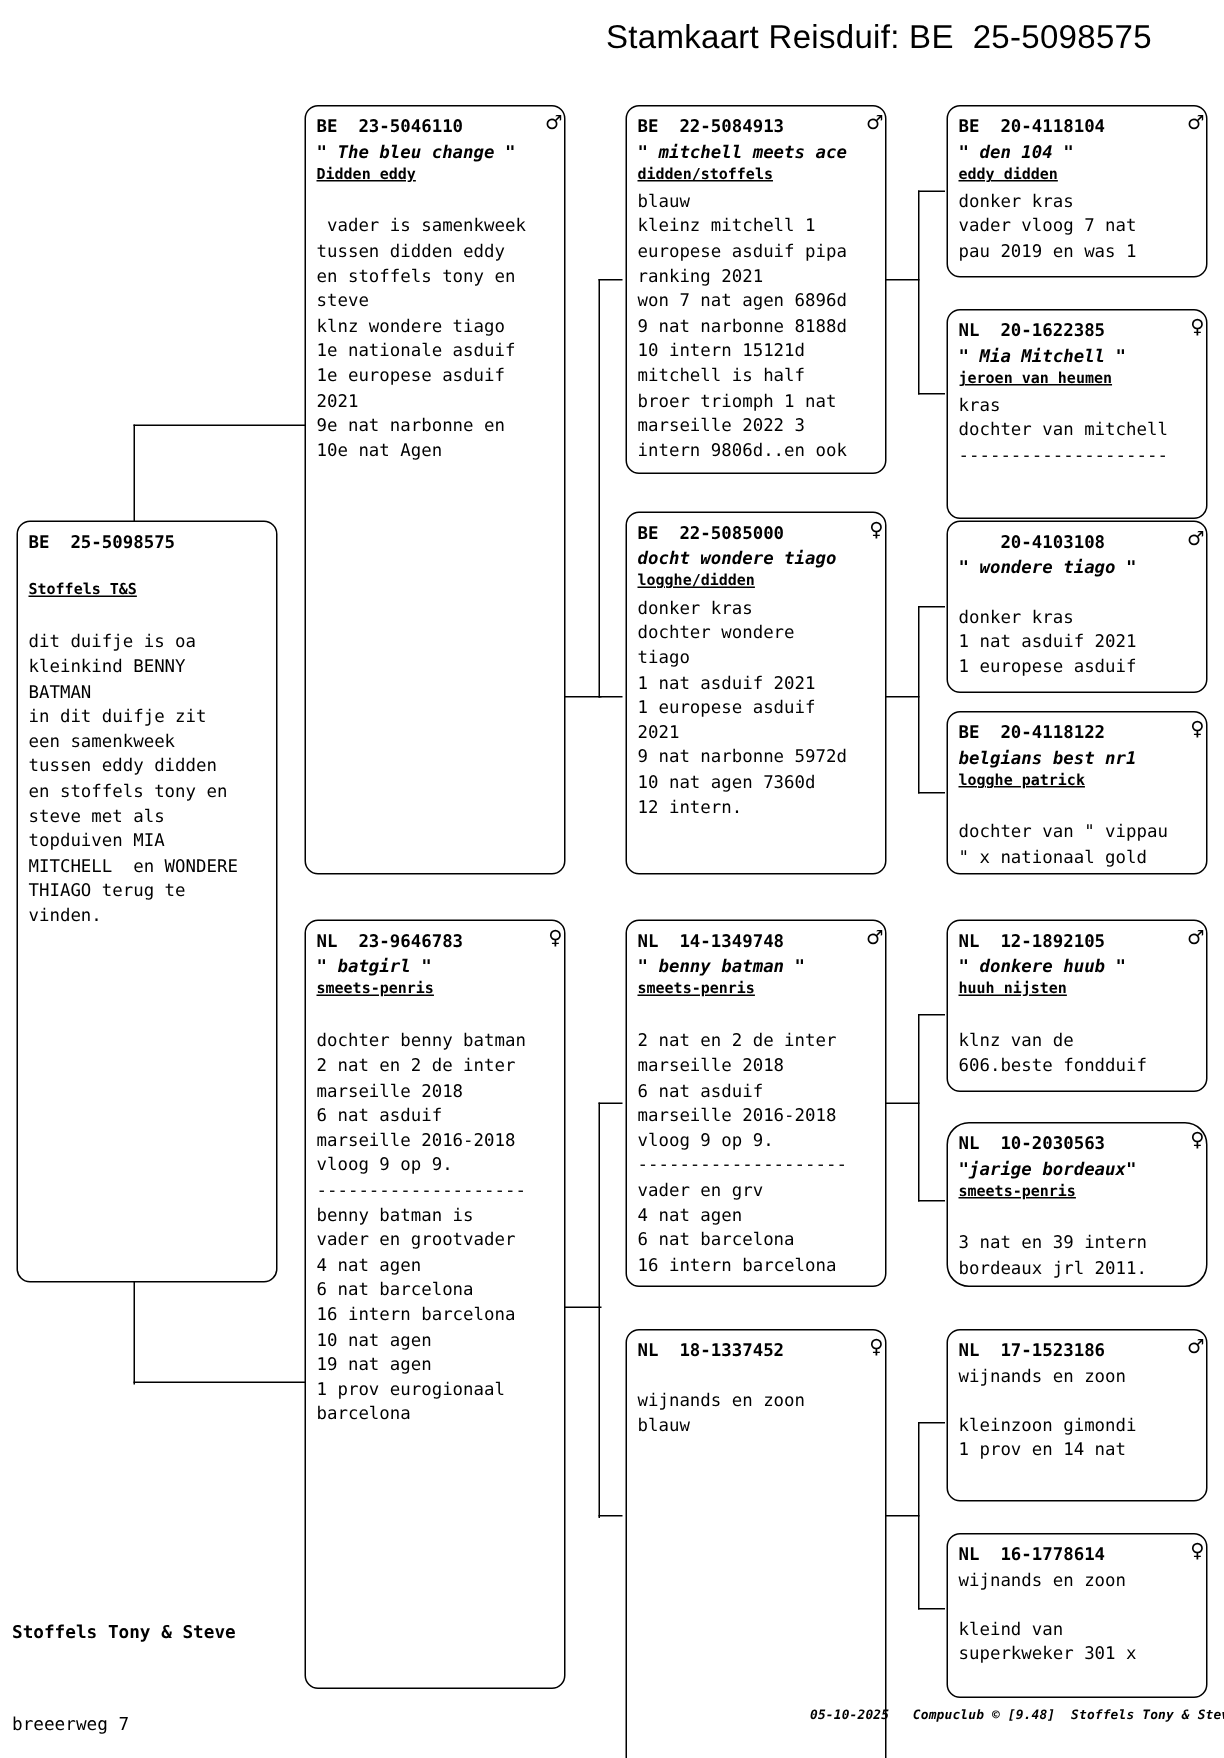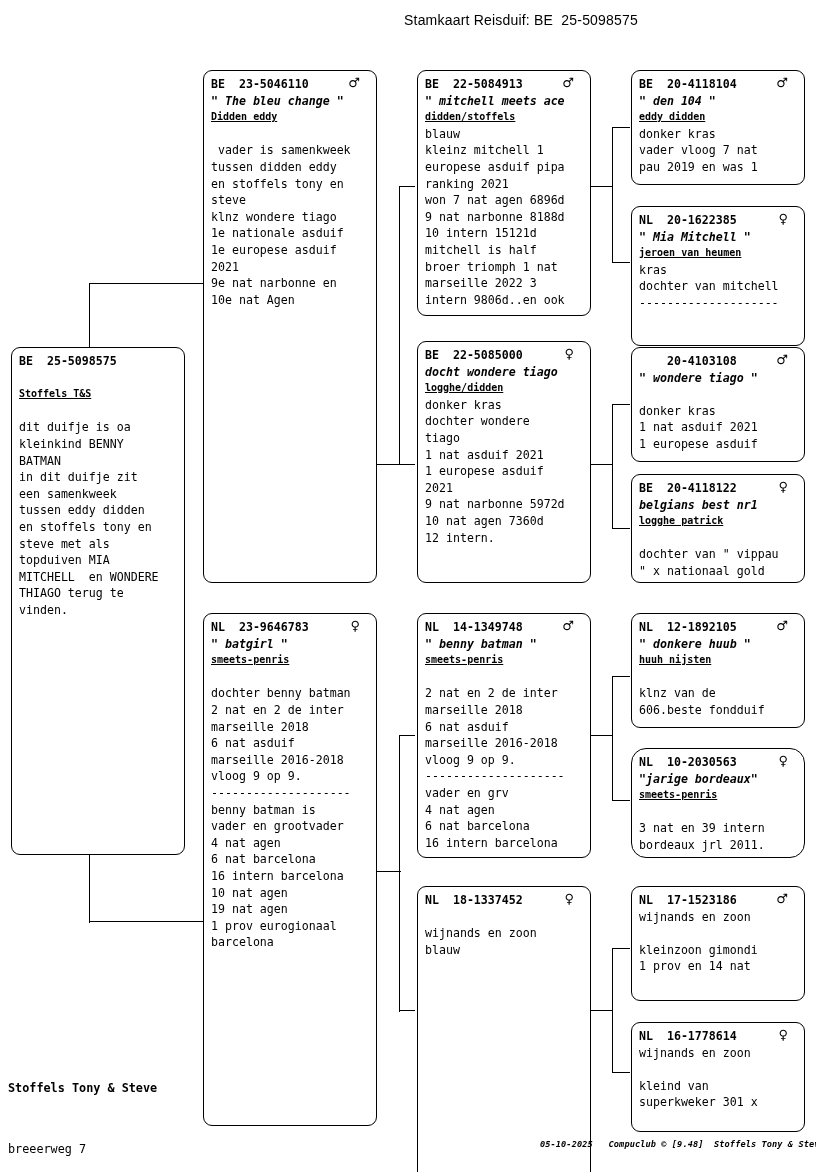--- a/index.html
+++ b/index.html
@@ -6,29 +6,29 @@
   body{
     width:816px;height:1172px;position:relative;overflow:hidden;
     font-family:"DejaVu Sans Mono","Liberation Mono",monospace;
     color:#000000;
   }
   .page{position:absolute;left:0;top:0;width:816px;height:1172px;}
 
   .title{
     position:absolute;left:404px;top:12px;width:400px;
     font-family:"Liberation Sans","DejaVu Sans",sans-serif;
-    font-size:14px;font-weight:400;color:#000;text-align:left;
+    font-size:22px;font-weight:400;color:#000;text-align:left;
     letter-spacing:0.2px;white-space:pre;
   }
 
   
   .box{
     position:absolute;box-sizing:border-box;
     border:1.4px solid #000;border-radius:9px;background:#fff;
-    padding:5px 16px 4px 7px;overflow:hidden;
+    padding:5px 1px 4px 7px;overflow:hidden;
   }
   .box .hdr{
     display:flex;align-items:flex-start;justify-content:space-between;
     font-size:11.6px;line-height:16.6px;font-weight:bold;white-space:pre;
   }
   .box .ring{font-weight:bold;letter-spacing:0px;}
   .box .sex{
     font-family:"DejaVu Sans","Liberation Sans",sans-serif;
     font-size:13px;line-height:15px;font-style:italic;font-weight:bold;
     margin-left:4px;margin-top:-1px;

